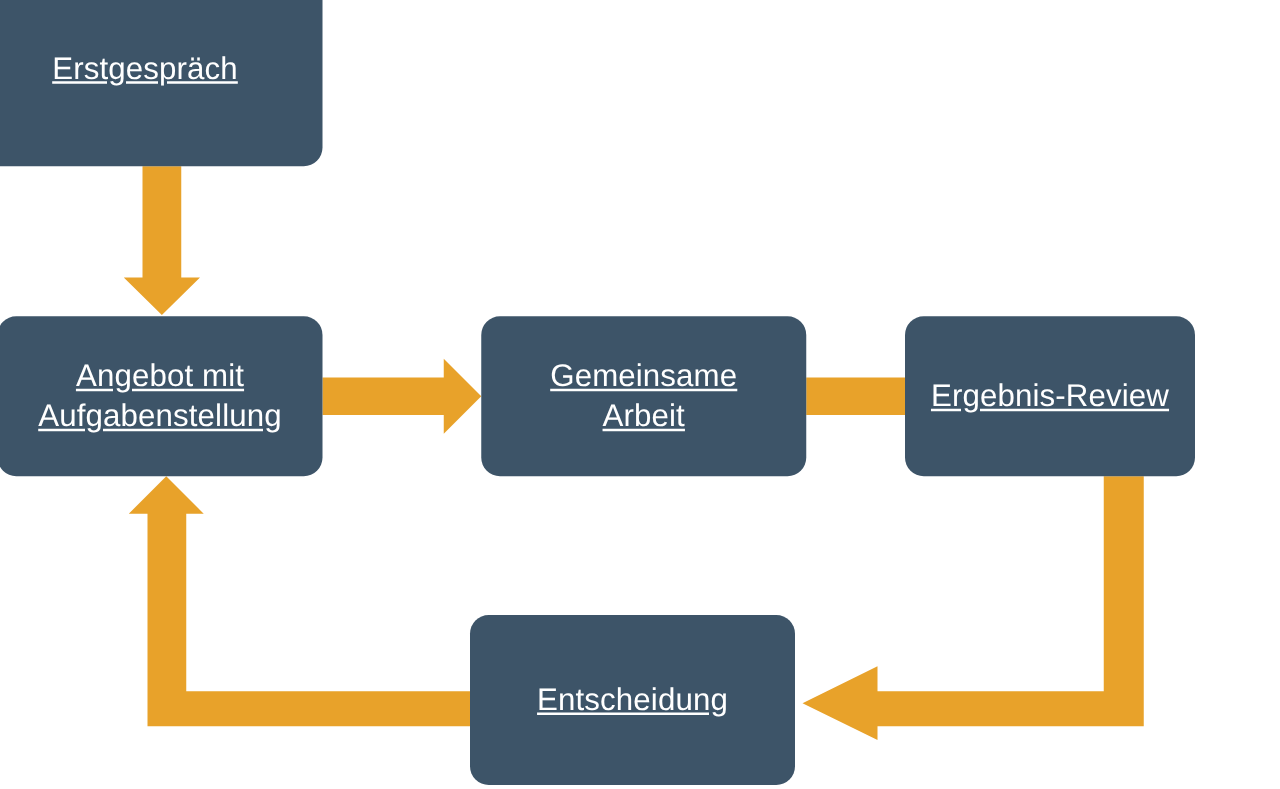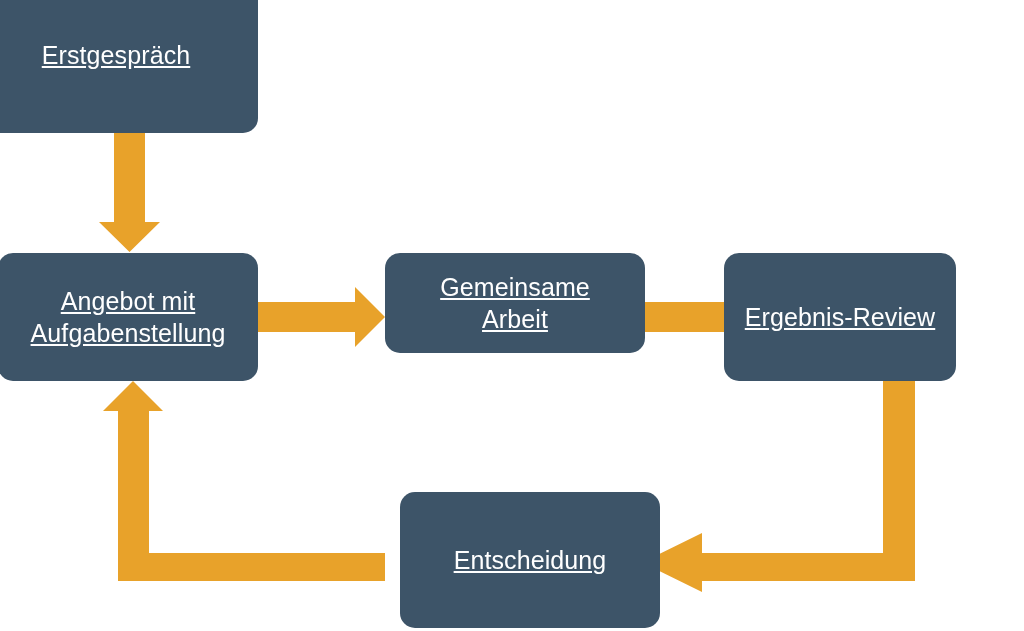--- a/index.html
+++ b/index.html
@@ -68,32 +68,32 @@
     </div>
   </div>
 
   <div class="node" style="left:-2px; top:253px; width:260px; height:128px;">
     <div>
       <span>Angebot mit</span>
       <span>Aufgabenstellung</span>
     </div>
   </div>
 
-  <div class="node" style="left:385px; top:253px; width:260px; height:100px;">
+  <div class="node" style="left:385px; top:253px; width:260px; height:128px;">
     <div>
       <span>Gemeinsame</span>
       <span>Arbeit</span>
     </div>
   </div>
 
   <div class="node" style="left:724px; top:253px; width:232px; height:128px;">
     <div>
       <span>Ergebnis-Review</span>
     </div>
   </div>
 
-  <div class="node" style="left:400px; top:492px; width:260px; height:136px;">
+  <div class="node" style="left:376px; top:492px; width:260px; height:136px;">
     <div>
       <span>Entscheidung</span>
     </div>
   </div>
 
 </div>
 
 </body></html>

